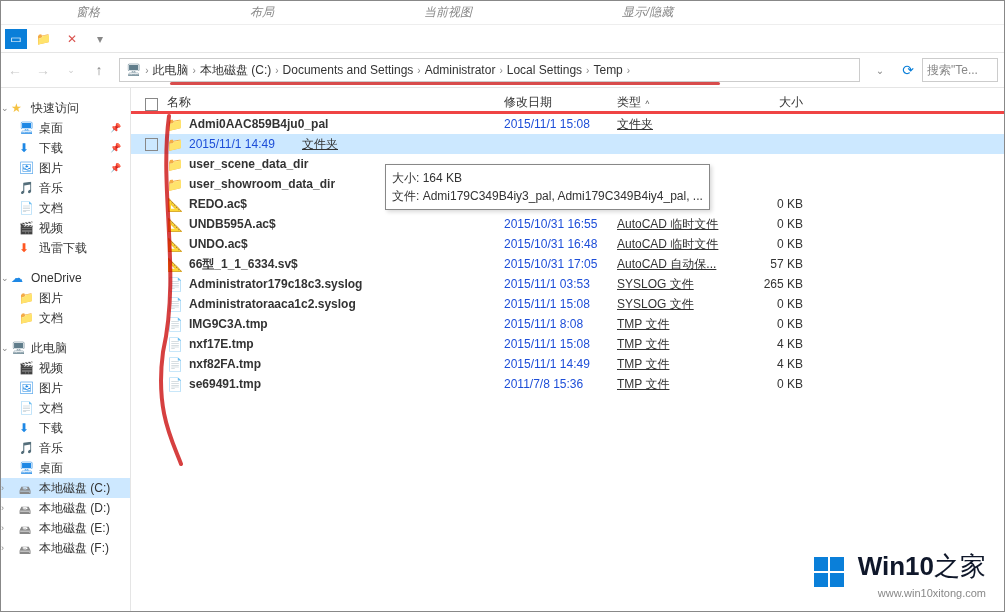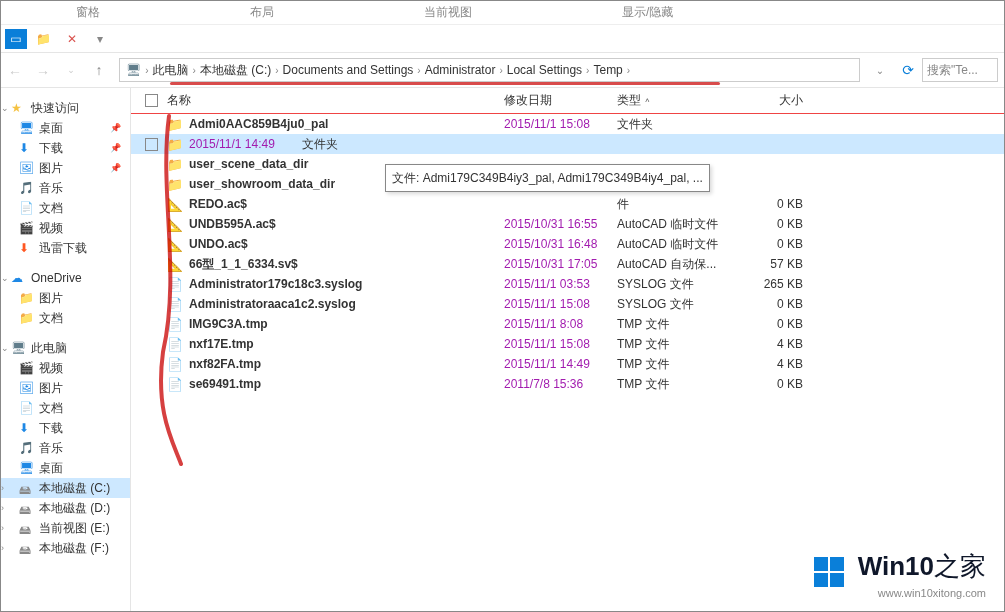--- a/index.html
+++ b/index.html
@@ -1,19 +1,19 @@
 <!DOCTYPE html>
 <html><head>
 <meta charset="utf-8">
 <style>
 * { margin: 0; padding: 0; box-sizing: border-box; font-family: "Microsoft YaHei", "Segoe UI", sans-serif; }
 body { width: 1005px; height: 612px; background: #fff; font-size: 12px; color: #333; overflow: hidden; border: 1px solid #888; position: relative; }
 
 .ribbon-tabs { height: 24px; display: flex; align-items: center; gap: 150px; padding-left: 75px; color: #888; font-size: 12px; border-bottom: 1px solid #eee; }
-.ribbon-tabs span { cursor: pointer; }
+.ribbon-tabs span { cursor: pointer; font-style: italic; }
 
 .qat { height: 28px; display: flex; align-items: center; gap: 6px; padding-left: 4px; border-bottom: 1px solid #e5e5e5; }
 .qat-box { width: 22px; height: 20px; display: flex; align-items: center; justify-content: center; font-size: 12px; }
 .qat-box.blue { background: #0a7fd9; color: #fff; }
 .qat-box.yellow { color: #f5c242; }
 
 .nav { height: 35px; display: flex; align-items: center; border-bottom: 1px solid #e5e5e5; }
 .nav-btn { width: 28px; height: 28px; display: flex; align-items: center; justify-content: center; color: #888; cursor: pointer; font-size: 14px; }
 .nav-btn.dim { color: #ccc; }
 .breadcrumb { flex: 1; display: flex; align-items: center; height: 24px; border: 1px solid #ccc; margin: 0 6px; padding: 0 6px; gap: 4px; color: #333; position: relative; }
@@ -36,34 +36,34 @@
 .i-music { color: #1e88e5; }
 .i-doc { color: #1e88e5; }
 .i-vid { color: #1e88e5; }
 .i-pc { color: #607d8b; }
 .i-disk { color: #888; }
 .i-cloud { color: #1e88e5; }
 .i-xl { color: #ff5722; }
 .i-folder { color: #ffb400; }
 
 .content { flex: 1; overflow: auto; position: relative; }
-.cols { display: flex; height: 26px; align-items: center; border-bottom: 1px solid #ef4444; padding-left: 36px; color: #333; }
+.cols { display: flex; height: 26px; align-items: flex-end; border-bottom: 3px solid #ef4444; padding-left: 36px; color: #333; }
 .cols .cb { position: absolute; left: 14px; width: 13px; height: 13px; border: 1px solid #888; }
 .c-name { width: 337px; }
 .c-date { width: 113px; }
 .c-type { width: 116px; display:flex; align-items:center; gap:4px;}
 .c-size { width: 80px; text-align: right; padding-right: 10px; }
 .row { display: flex; height: 20px; align-items: center; padding-left: 36px; position: relative; }
 .row.sel { background: #cce8ff; }
 .row .cb { position: absolute; left: 14px; width: 13px; height: 13px; border: 1px solid #888; display: none; }
 .row.sel .cb, .row:hover .cb { display: block; }
 .row .fic { width: 16px; margin-right: 6px; font-size: 13px; }
 .row-name { width: 315px; font-weight: bold; }
-.row-date { width: 113px; color: #a21caf; }
-.row-type { width: 116px; color: #333; }
+.row-date { width: 113px; color: #1d4ed8; }
+.row-type { width: 116px; color: #333; text-decoration: underline; }
 .row-size { width: 80px; text-align: right; padding-right: 10px; }
 
 .tooltip { position: absolute; background: #fff; border: 1px solid #888; padding: 4px 6px; font-size: 12px; left: 254px; top: 76px; line-height: 18px; box-shadow: 2px 2px 4px rgba(0,0,0,0.15); z-index: 5; }
 
 .annot { position: absolute; pointer-events: none; z-index: 3; }
 .annot svg { overflow: visible; }
 
 .logo { position: absolute; right: 18px; bottom: 12px; text-align: right; }
 .logo .big { font-size: 26px; color: #0f172a; font-weight: 300; }
 .logo .big b { font-weight: 600; }
@@ -210,21 +210,21 @@
           <span>本地磁盘 (C:)</span>
         </div>
       <div class="sb-item">
           <span class="exp">›</span>
           <span class="icon i-disk">🖴</span>
           <span>本地磁盘 (D:)</span>
         </div>
       <div class="sb-item">
           <span class="exp">›</span>
           <span class="icon i-disk">🖴</span>
-          <span>当前视图 (E:)</span>
+          <span>本地磁盘 (E:)</span>
         </div>
       <div class="sb-item">
           <span class="exp">›</span>
           <span class="icon i-disk">🖴</span>
           <span>本地磁盘 (F:)</span>
         </div>
     </div>
   </div>
 
   <div class="content">
@@ -333,20 +333,21 @@
         <div class="row">
           <span class="fic" style="color:#666">📄</span>
           <span class="row-name">se69491.tmp</span>
           <span class="row-date">2011/7/8 15:36</span>
           <span class="row-type">TMP 文件</span>
           <span class="row-size">0 KB</span>
         </div>
       </div>
 
     <div class="tooltip">
+      <div>大小: 164 KB</div>
       <div>文件: Admi179C349B4iy3_pal, Admi179C349B4iy4_pal, ...</div>
     </div>
 
     <div class="annot" style="left:20px;top:24px">
       <svg width="40" height="360">
           <path d="M18 4 C 8 80, 30 160, 12 240 C 4 300, 22 330, 30 352" stroke="rgba(200,0,0,0.75)" stroke-width="4" fill="none" stroke-linecap="round"></path>
         </svg>
     </div>
   </div>
 </div>

